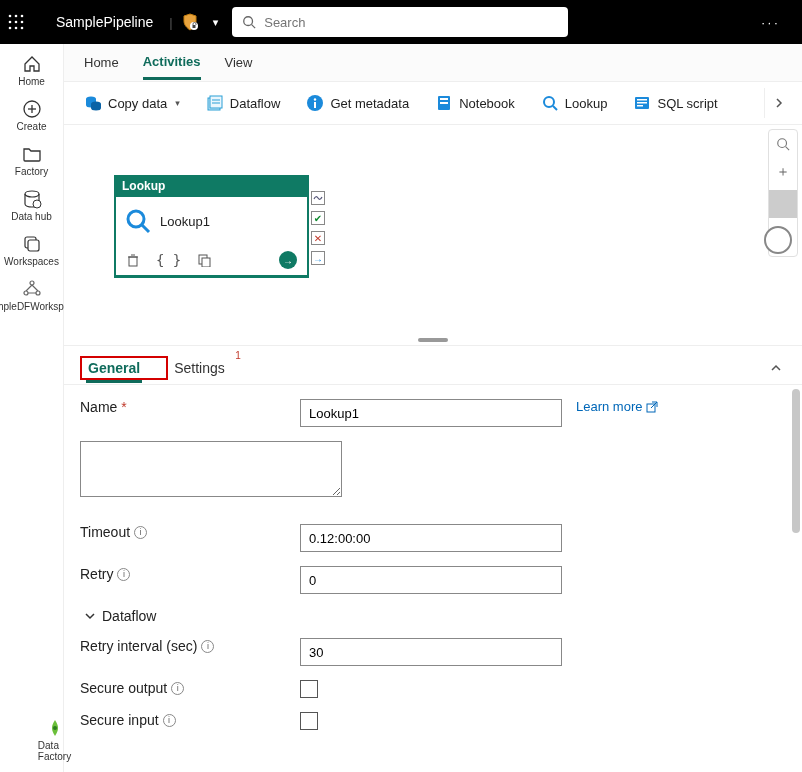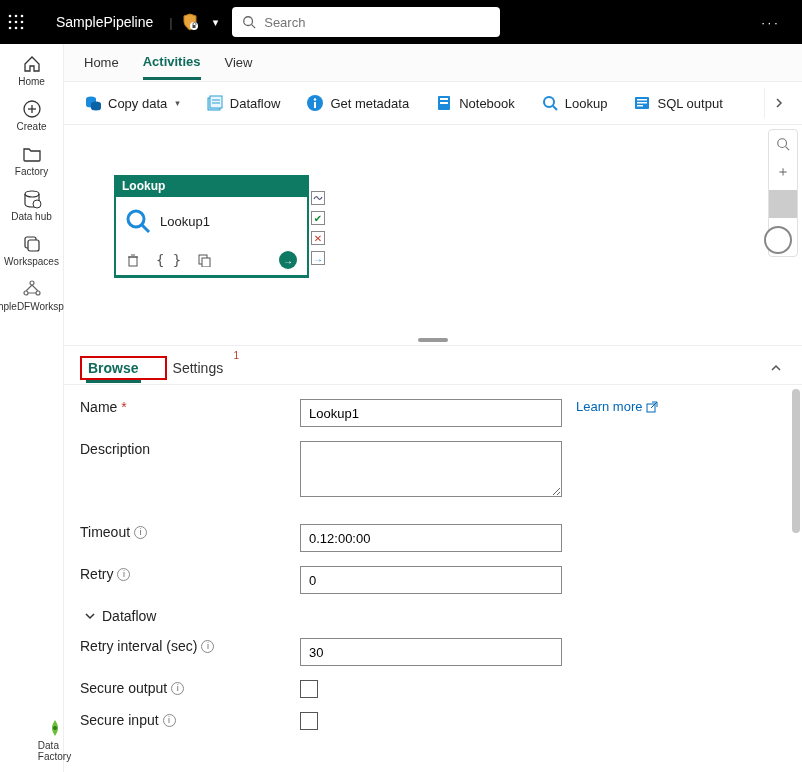--- a/index.html
+++ b/index.html
@@ -4,21 +4,21 @@
 <style>
 * { box-sizing: border-box; margin: 0; padding: 0; font-family: "Segoe UI", Arial, sans-serif; }
 body { width: 802px; height: 772px; background: #fff; overflow: hidden; font-size: 13px; color: #222; }
 
 
 .topbar { height: 44px; background: #000; display: flex; align-items: center; color: #fff; padding: 0 8px; gap: 8px; }
 .topbar .waffle { width: 32px; text-align: center; font-size: 16px; }
 .topbar .proj { font-size: 14px; padding: 0 8px; }
 .topbar .shield { width: 18px; height: 18px; }
 .topbar .chev { font-size: 11px; color: #fff; padding: 0 6px; }
-.search-wrap { background: #fff; border-radius: 4px; height: 30px; width: 268px; display: flex; align-items: center; padding: 0 10px; gap: 8px; color: #666; }
+.search-wrap { background: #fff; border-radius: 4px; height: 30px; width: 336px; display: flex; align-items: center; padding: 0 10px; gap: 8px; color: #666; }
 .search-wrap input { border: none; outline: none; flex: 1; font-size: 13px; }
 .topbar .more { margin-left: auto; color: #fff; padding: 0 14px; letter-spacing: 2px; }
 
 
 .leftrail { position: absolute; top: 44px; left: 0; width: 64px; bottom: 0; border-right: 1px solid #eee; display: flex; flex-direction: column; align-items: center; padding-top: 10px; gap: 12px; color: #333; }
 .rail-item { display: flex; flex-direction: column; align-items: center; gap: 2px; font-size: 10px; text-align: center; width: 60px; cursor: pointer; }
 .rail-item .ri-icon { height: 20px; display: flex; align-items: center; justify-content: center; }
 .rail-spacer { flex: 1; }
 .rail-bottom { display: flex; flex-direction: column; align-items: center; gap: 2px; font-size: 10px; padding-bottom: 10px; margin-left: 46px; }
 
@@ -256,21 +256,21 @@
     </div>
     <div class="tool">
       <span class="ti">
           <svg width="18" height="18" viewBox="0 0 18 18">
             <rect x="2" y="3" width="14" height="12" rx="1" fill="#1b8adb"></rect>
             <rect x="4" y="5" width="10" height="1.5" fill="#fff"></rect>
             <rect x="4" y="8" width="10" height="1.5" fill="#fff"></rect>
             <rect x="4" y="11" width="6" height="1.5" fill="#fff"></rect>
           </svg>
         </span>
-      <span>SQL output</span>
+      <span>SQL script</span>
     </div>
     <div class="toolbar-next">
       <svg width="10" height="10" viewBox="0 0 10 10">
           <path d="M3 1 L7 5 L3 9" fill="none" stroke="#555" stroke-width="1.5"></path>
         </svg>
     </div>
   </div>
 
   <div class="canvas-wrap">
     <div class="canvas">
@@ -326,21 +326,21 @@
       <div>−</div>
     </div>
   </div>
 
   <div class="collapse-handle">
       <div class="bar"></div>
     </div>
 
   <div class="prop-header">
     <span class="prop-tab-frame">
-      <span class="prop-tab active" style="padding:4px 2px;">Browse</span>
+      <span class="prop-tab active" style="padding:4px 2px;">General</span>
     </span>
     <span class="prop-tab">
       <span>Settings</span>
       <span class="badge1">1</span>
     </span>
     <span class="prop-collapse">
       <svg width="12" height="12" viewBox="0 0 12 12">
           <path d="M2 8 L6 4 L10 8" fill="none" stroke="#555" stroke-width="1.5"></path>
         </svg>
     </span>
@@ -355,21 +355,20 @@
       <div class="field"><input type="text" value="Lookup1" style=""></div>
       <a class="learn">
         <span>Learn more</span>
         <svg width="12" height="12" viewBox="0 0 12 12">
             <rect x="1" y="3" width="8" height="8" fill="none" stroke="#0067b8"></rect>
             <path d="M6 1 h5 v5 M11 1 L5 7" fill="none" stroke="#0067b8"></path>
           </svg>
       </a>
     </div>
     <div class="form-row">
-      <div class="lbl">Description</div>
       <div class="field"><textarea style=""></textarea></div>
     </div>
     <div style="height:10px;"></div>
     <div class="form-row">
       <div class="lbl">
           <span>Timeout</span> 
           <span class="info-i">i</span>
         </div>
       <div class="field"><input type="text" value="0.12:00:00" style=""></div>
     </div>

